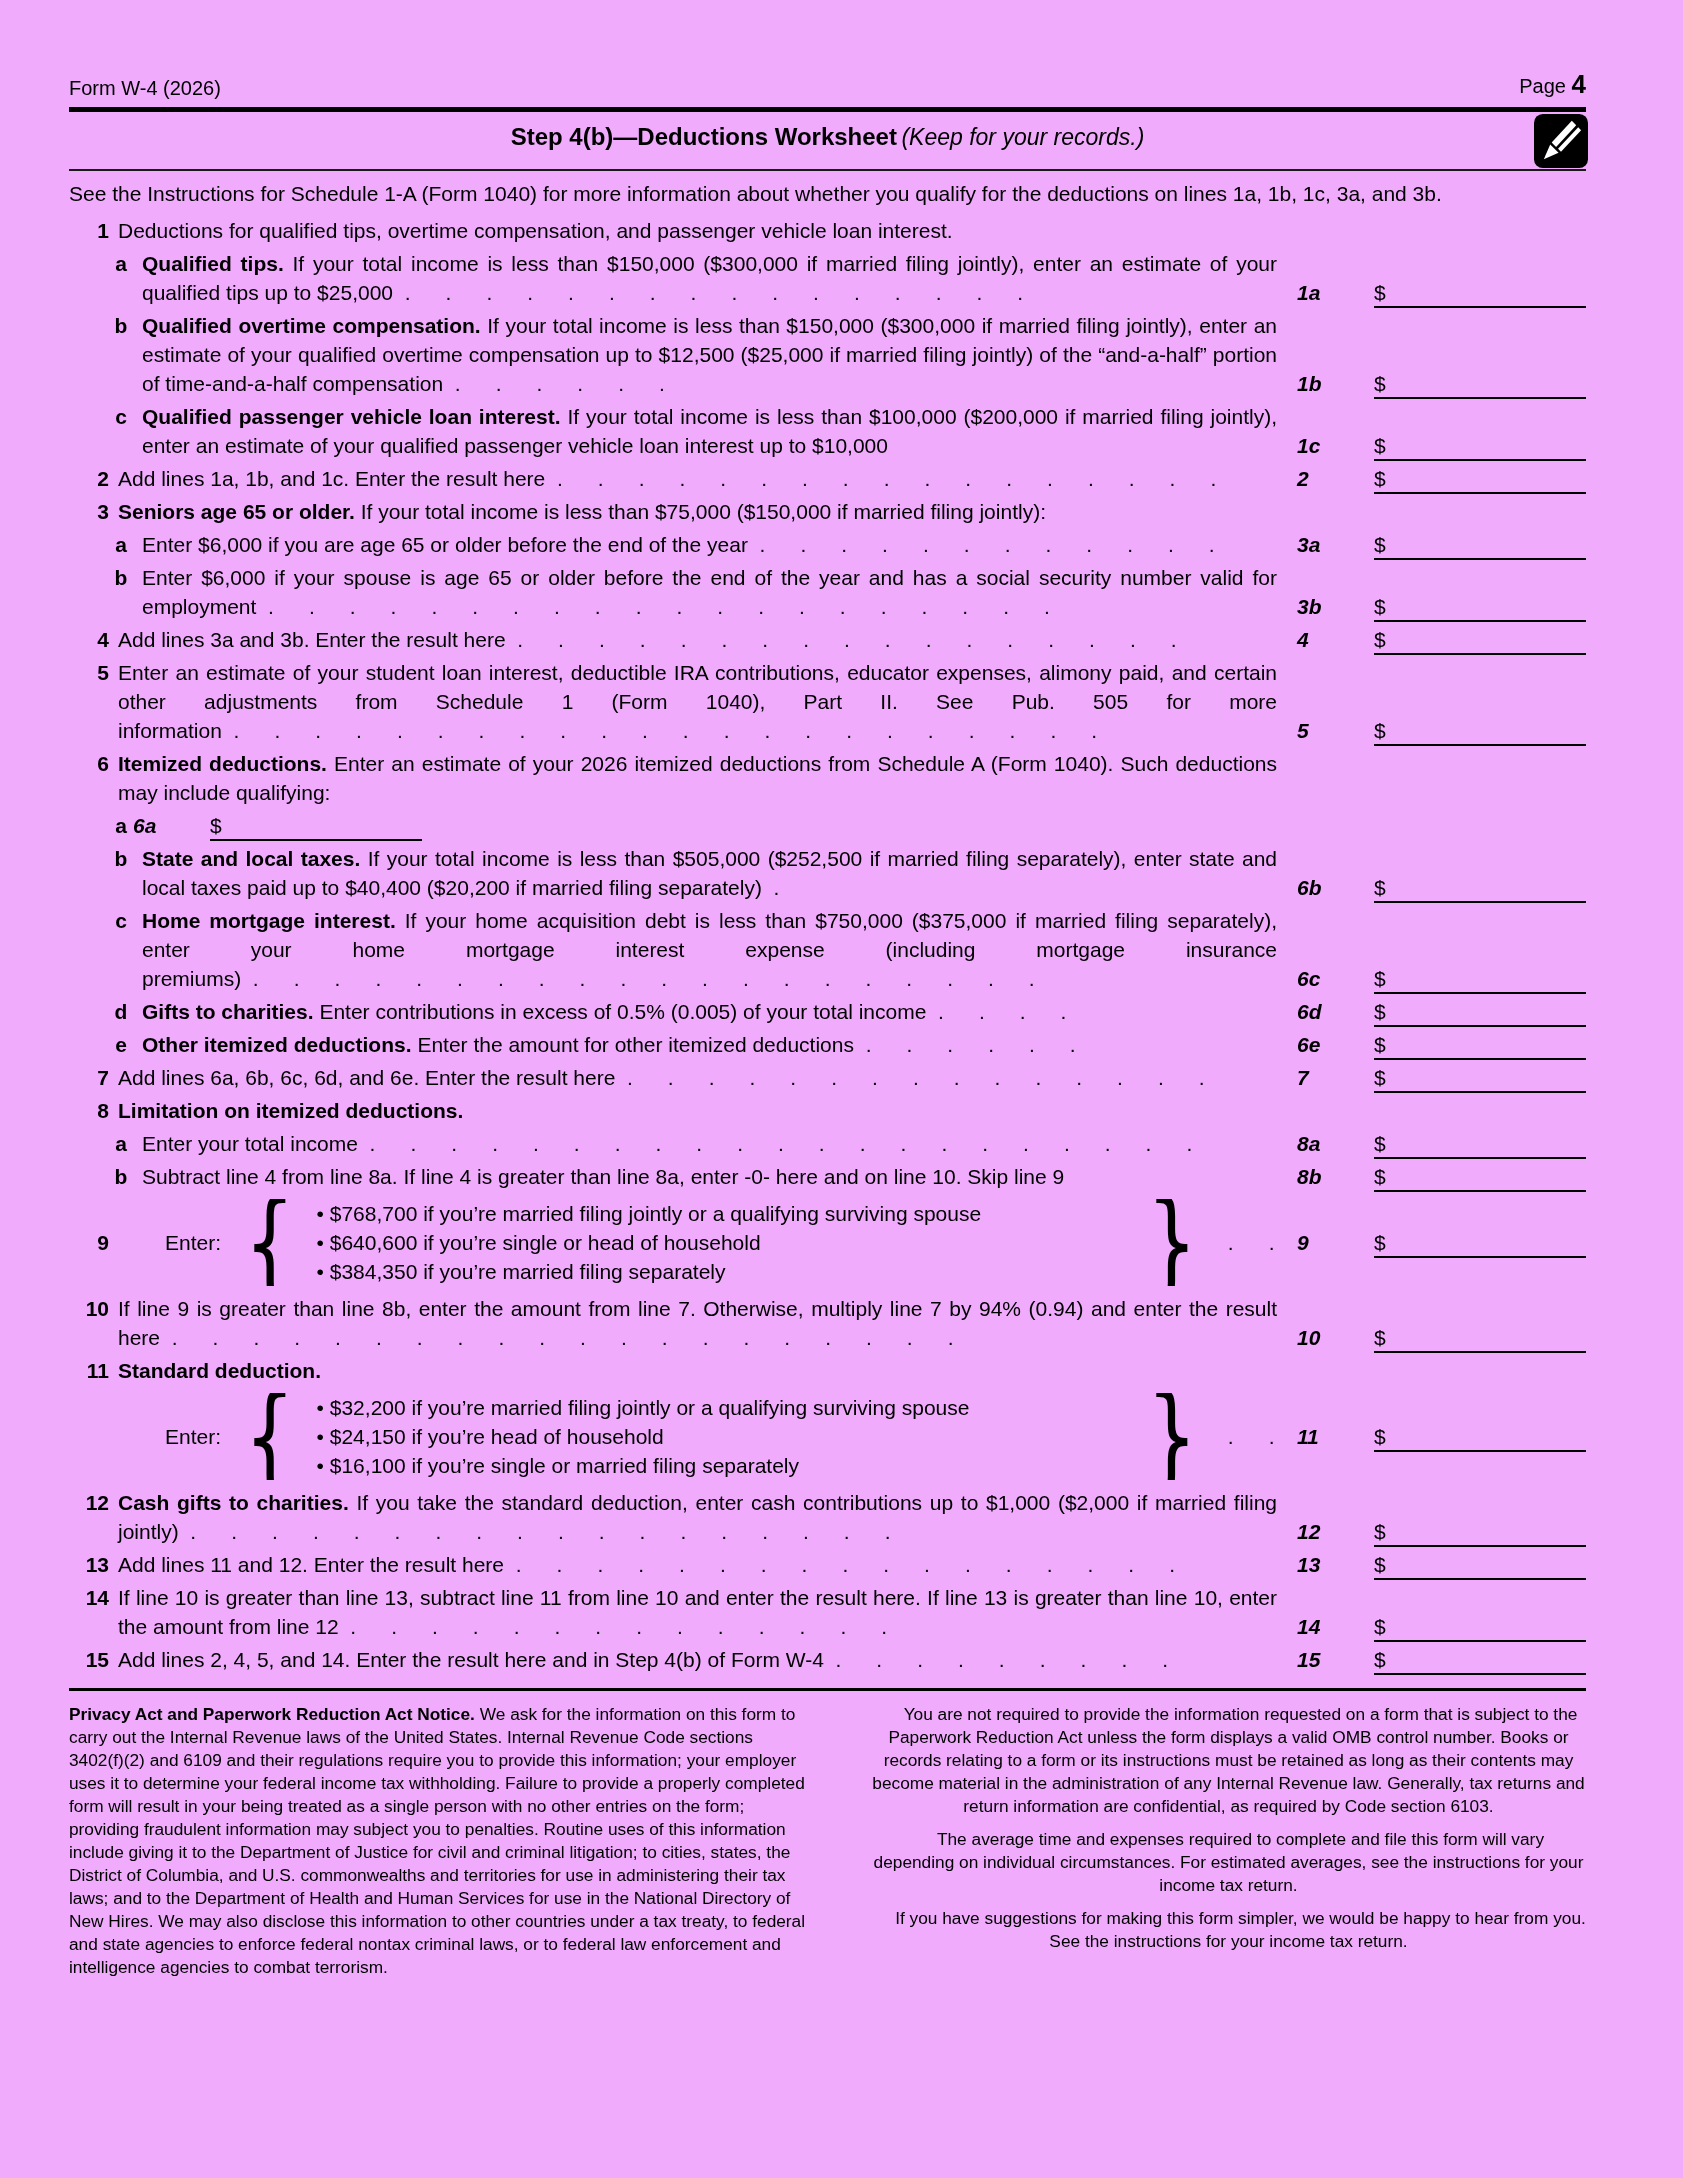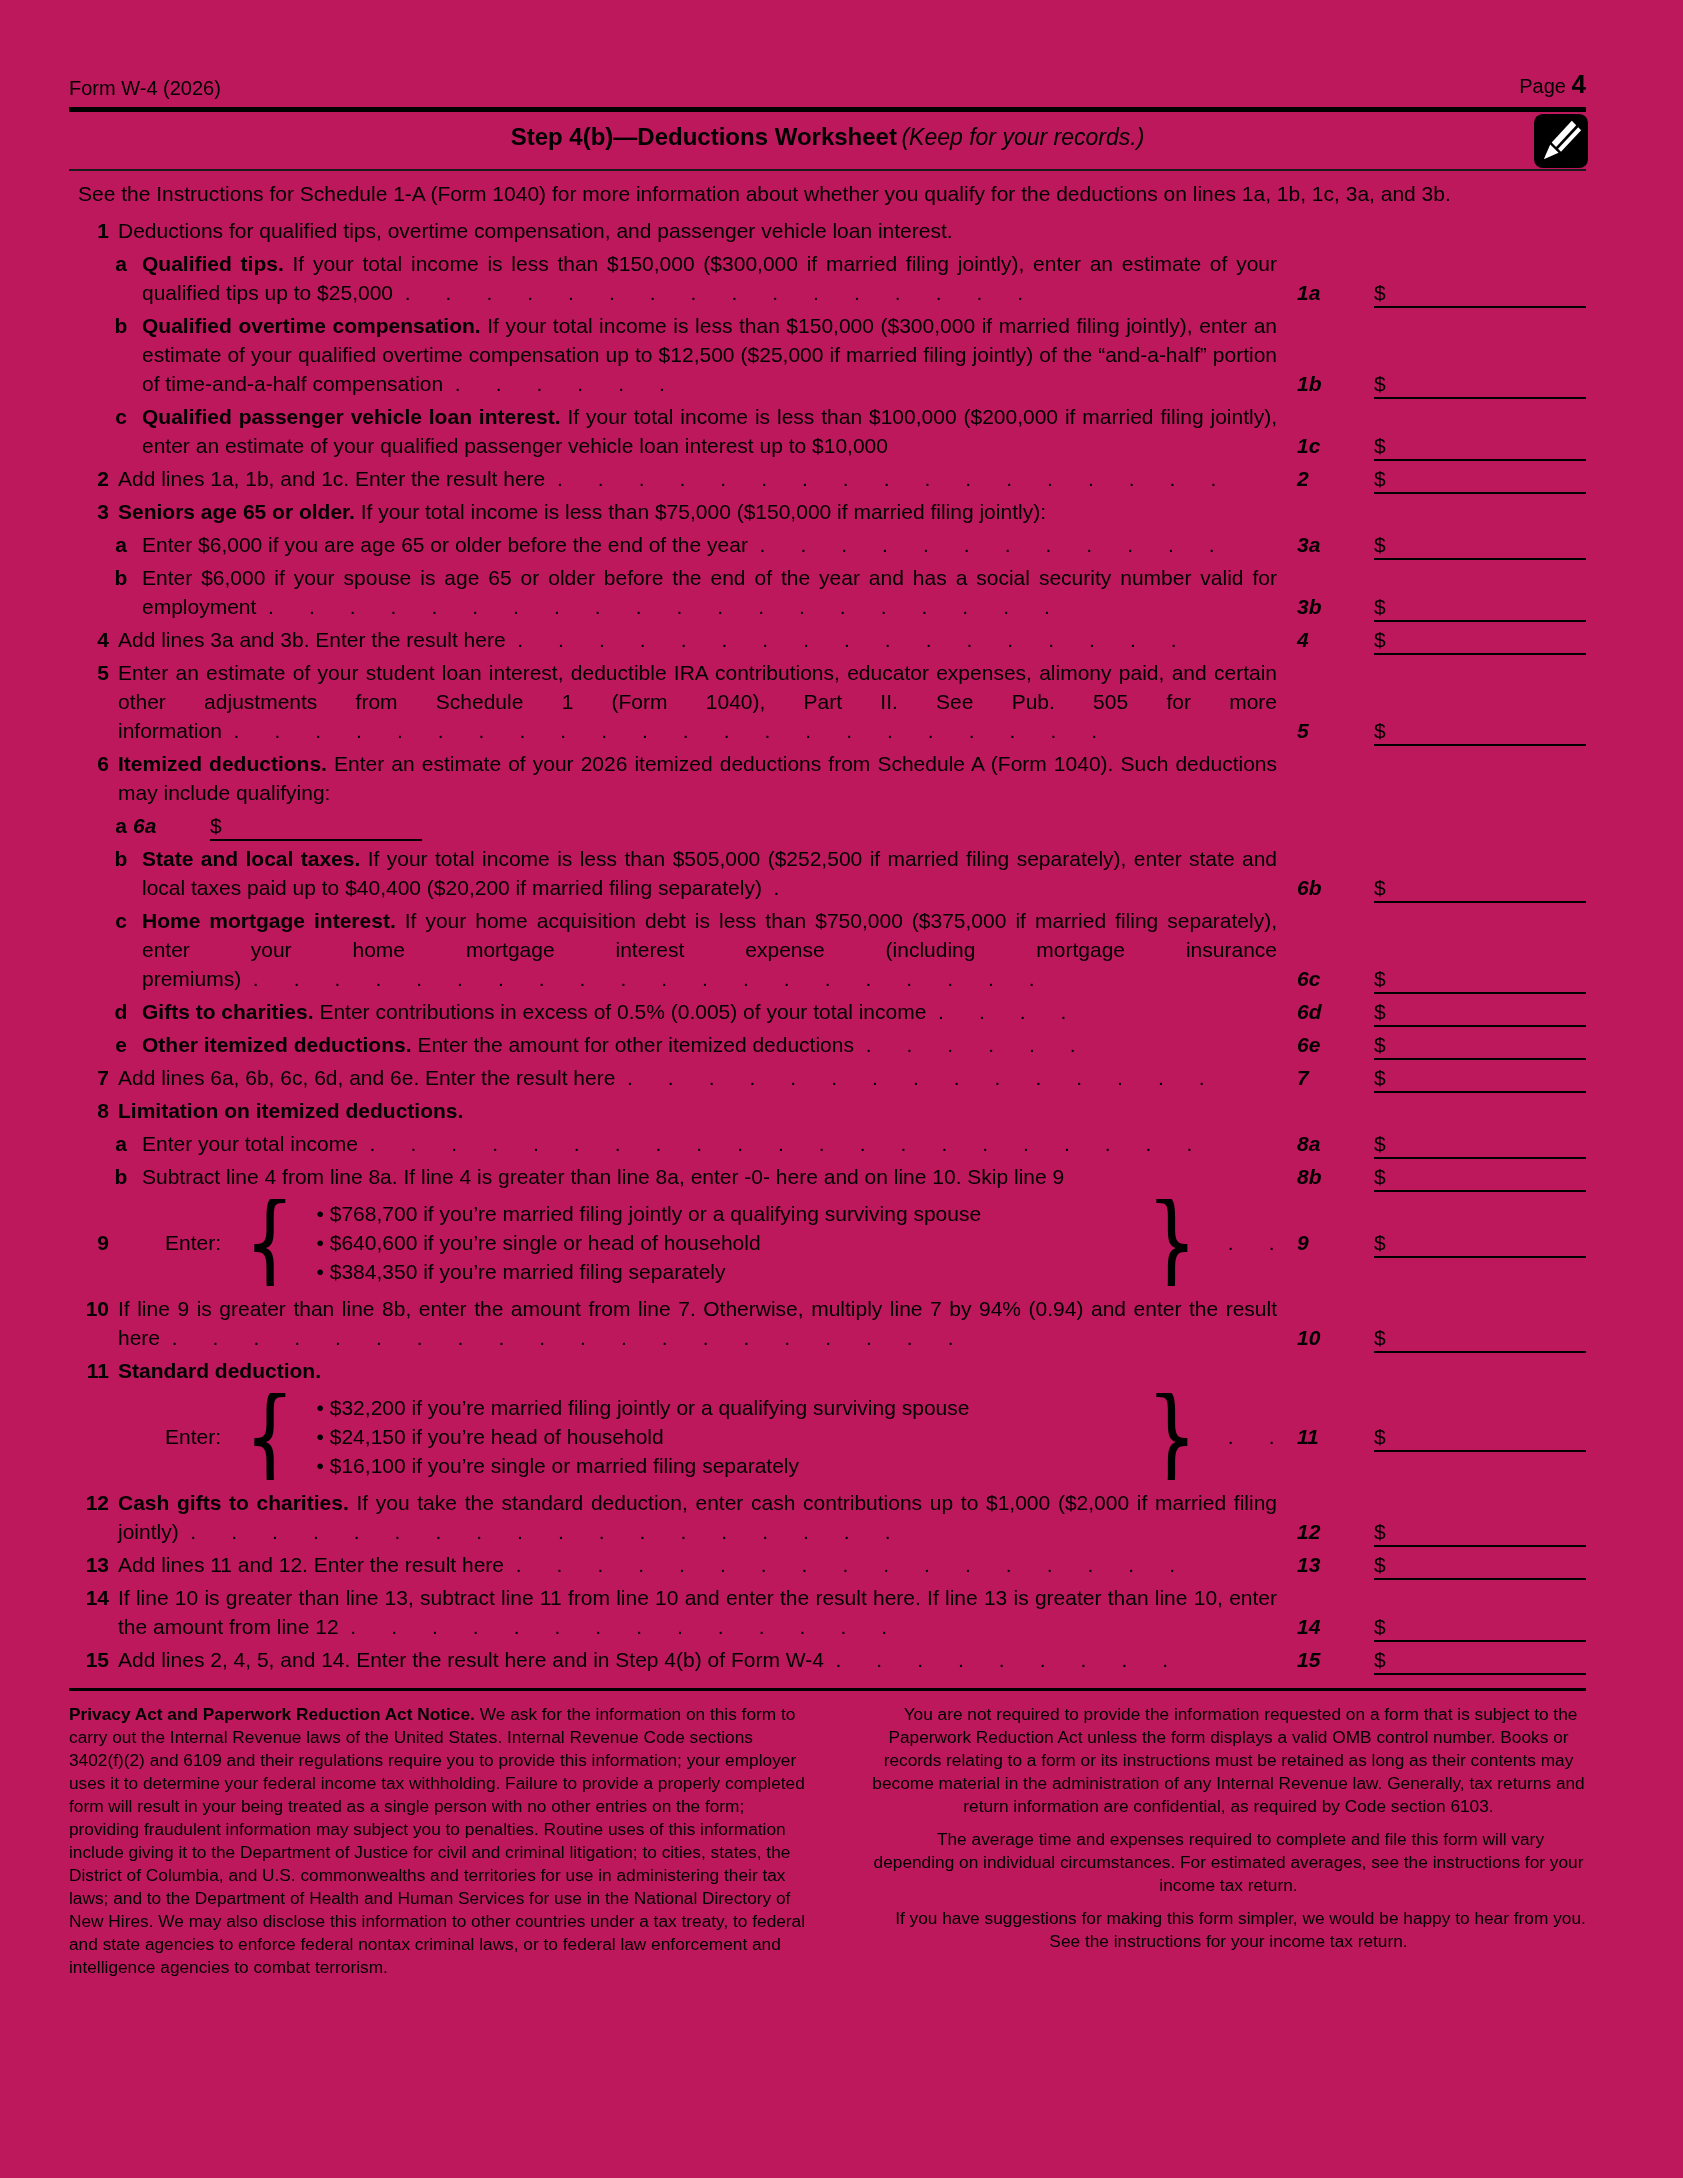--- a/index.html
+++ b/index.html
@@ -1,31 +1,31 @@
 <!DOCTYPE html>
 <html><head>
 <meta charset="utf-8">
 <style>
   html,body{margin:0;padding:0;background:#fff;}
   .page{
-    width:1683px;height:2178px;background:#be185d;color:#000;
+    width:1683px;height:2178px;background:#f0abfc;color:#000;
     font-family:"Liberation Sans","DejaVu Sans",sans-serif;
     padding:69px 97px 0 69px;box-sizing:border-box;overflow:hidden;position:relative;
   }
   
   .hdr{display:flex;justify-content:space-between;align-items:flex-end;font-size:20px;padding-bottom:7px;}
   .pgnum{font-weight:bold;font-size:26px;}
   .rule-thick{border-top:5px solid #000;}
   .rule-thin{border-top:2.5px solid #1a1a1a;}
   .rule-foot{border-top:3px solid #000;margin-top:14px;}
   .titlebar{position:relative;text-align:center;padding:11px 0 18px;}
   .wtitle{font-weight:bold;font-size:24px;}
   .wsub{font-style:italic;font-size:23px;}
   .pencil{position:absolute;right:-2px;top:2px;width:54px;height:54px;}
-  .intro{font-size:21px;line-height:28px;margin:9px 9px 8px;}
+  .intro{font-size:21px;line-height:28px;margin:9px 0 8px;}
   
   .row{display:flex;font-size:21px;line-height:29px;margin-bottom:4px;}
   .num{flex:0 0 40px;text-align:right;font-weight:bold;}
   .letter{flex:0 0 24px;text-align:center;font-weight:bold;}
   .text{flex:1 1 auto;padding:0 20px 0 9px;text-align:justify;overflow:hidden;}
   .lead{font-weight:bold;}
   .dots{white-space:nowrap;}
   .amount{flex:0 0 289px;display:flex;align-items:baseline;align-self:flex-end;height:29px;}
   .amount.center{align-self:center;}
   .linelabel{flex:0 0 77px;text-align:left;font-weight:bold;box-sizing:border-box;padding-right:14px;font-style:italic;}

